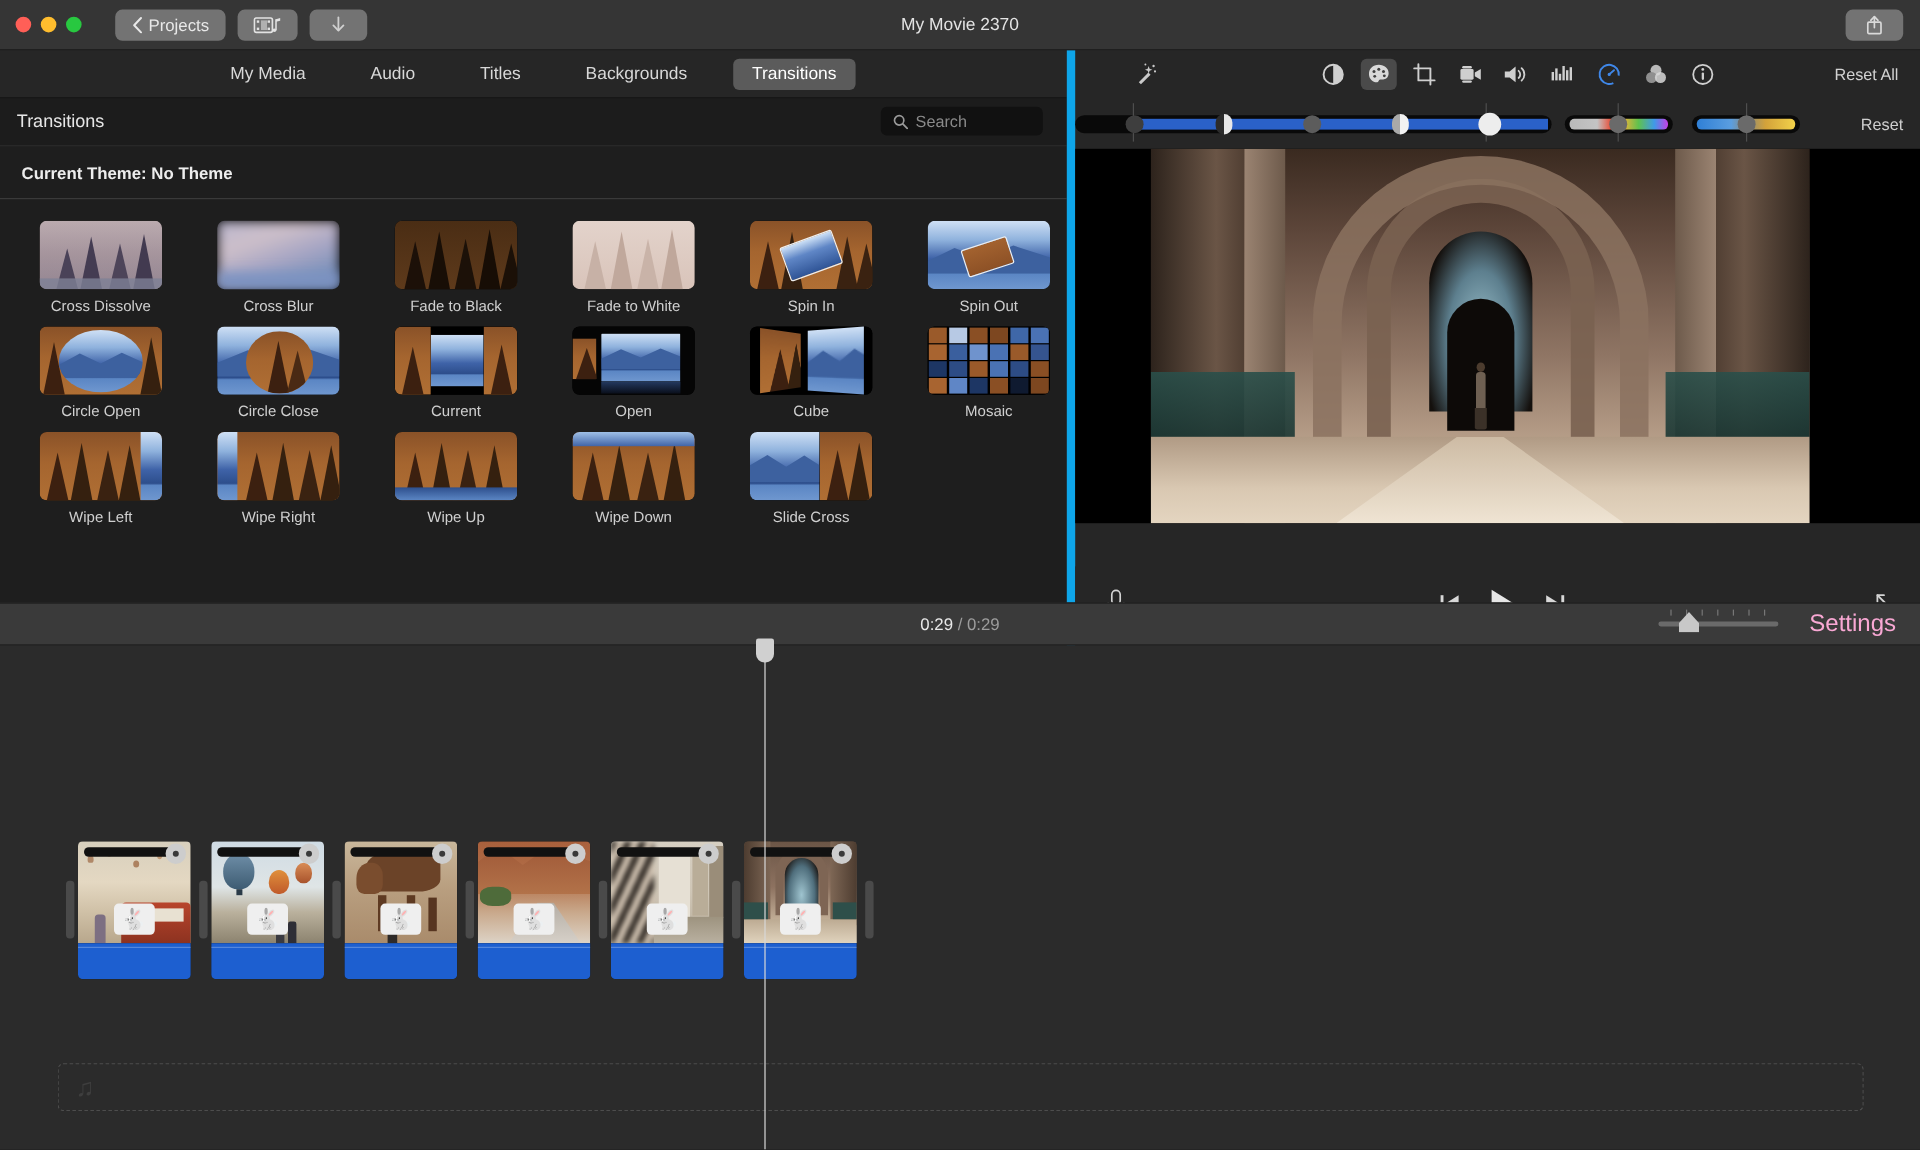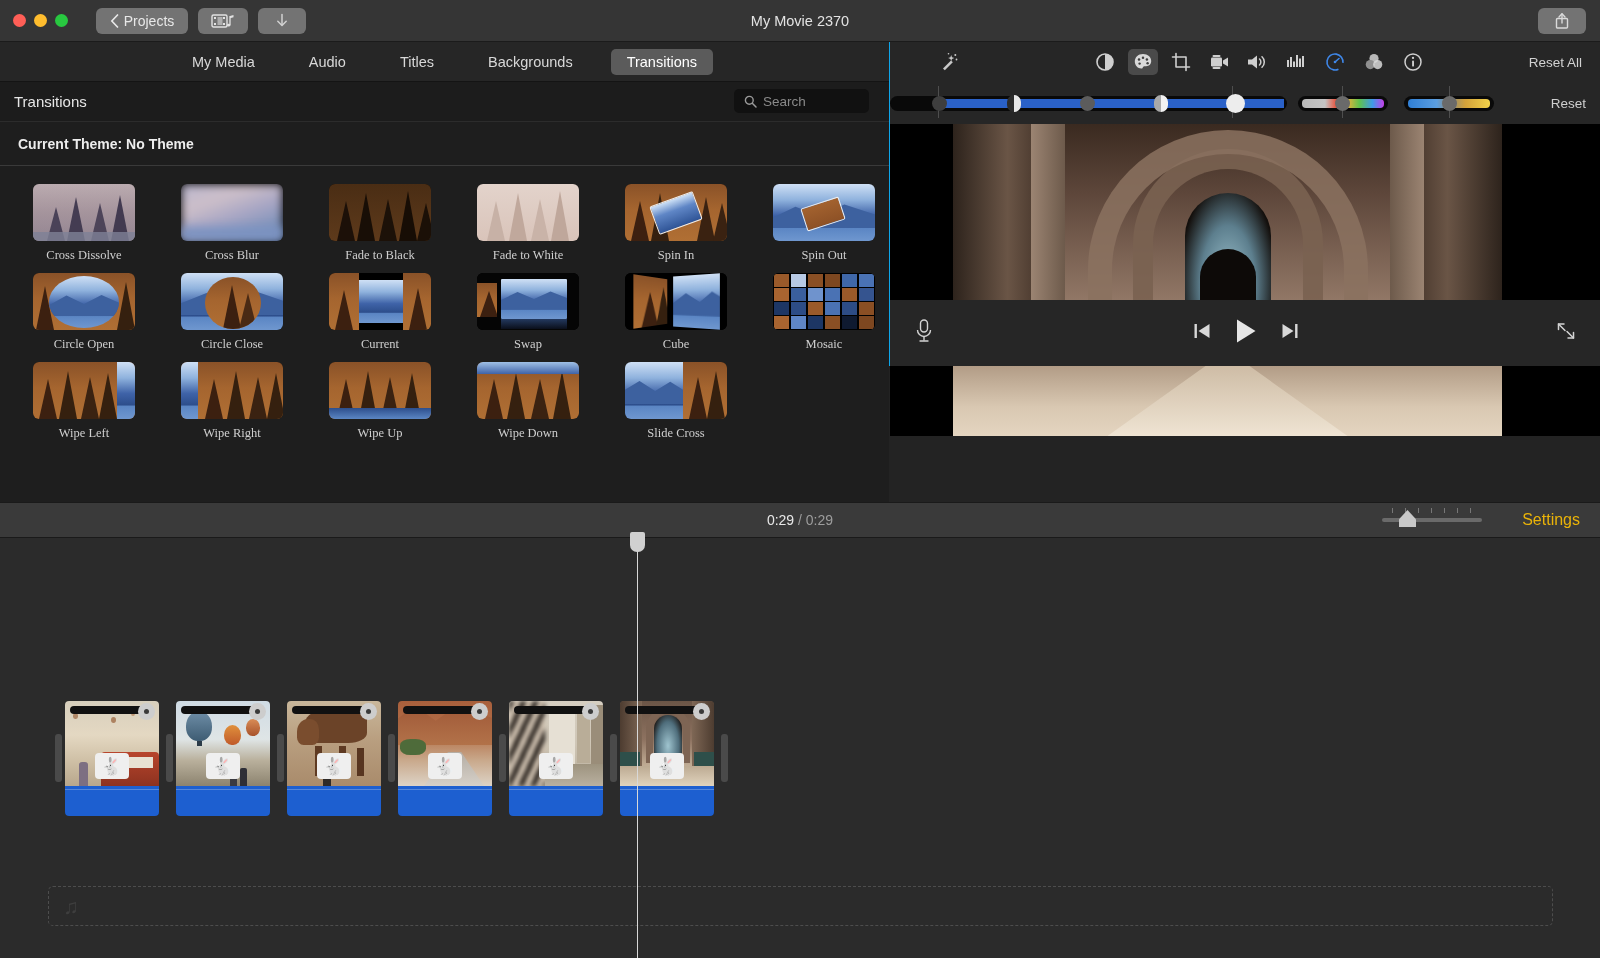--- a/index.html
+++ b/index.html
@@ -78,21 +78,21 @@
     background: #1e1e1e;
   }
   .theme-text { color: #ededed; font-size: 14px; font-weight: bold; }
 
   .grid {
     padding: 18px 0 0 22px;
     display: grid;
     grid-template-columns: repeat(6, 124px);
     gap: 10px 24px;
   }
-  .cell { width: 124px; font-family: Liberation Serif, serif; }
+  .cell { width: 124px; }
   .thumb {
     width: 102px; height: 57px; border-radius: 6px; overflow: hidden;
     position: relative; background: #000; margin: 0 auto;
   }
   .cap {
     text-align: center; color: #cfcfcf; font-size: 12.5px;
     margin-top: 7px; white-space: nowrap; overflow: hidden;
   }
 
   
@@ -103,22 +103,22 @@
   .hazy { position: absolute; inset: 0;
      background: linear-gradient(160deg,#b9b6cf 0%, #cdbfc9 30%, #a8a6c4 55%, #7f93bb 80%, #6d87b5 100%);
      filter: blur(5px); }
   .tree {
     position: absolute; bottom: 0; width: 0; height: 0;
     border-left: 9px solid transparent; border-right: 9px solid transparent;
   }
 
   
   .viewer {
-    position: absolute; left: 889px; top: 42px; width: 711px; height: 324px;
-    background: #262626; border-left: 1px solid #0ea5e9;
+    position: absolute; left: 889px; top: 42px; width: 711px; height: 496px;
+    background: #262626; border-left: 7px solid #0ea5e9;
   }
   .adj-toolbar {
     height: 40px; display: flex; align-items: center; position: relative;
   }
   .adj-icon {
     width: 30px; height: 26px; display: flex; align-items: center;
     justify-content: center; color: #cfcfcf; border-radius: 5px;
   }
   .adj-icon.active { background: #4a4a4a; }
   .reset-all {
@@ -166,21 +166,21 @@
     position: absolute; right: 118px; display: flex; align-items: center;
   }
   .zoom-track { width: 100px; height: 4px; background: #6a6a6a; border-radius: 2px; position: relative; }
   .zoom-knob {
     position: absolute; left: 17px; top: -8px; width: 17px; height: 17px;
     background: #c8c8c8;
     clip-path: polygon(50% 0%, 100% 55%, 100% 100%, 0% 100%, 0% 55%);
   }
   .zoom-ticks { position: absolute; top: -10px; left: 10px; display: flex; gap: 12px; }
   .zt { width: 1px; height: 5px; background: #777; }
-  .settings-btn { position: absolute; right: 20px; color: #eab308; font-size: 16px; }
+  .settings-btn { position: absolute; right: 20px; color: #f9a8d4; font-size: 20px; }
 
   
   .timeline {
     position: absolute; left: 0; top: 538px; width: 1600px; height: 420px;
     background: #2b2b2b;
   }
   .playhead {
     position: absolute; left: 637px; top: 0; width: 1px; height: 420px;
     background: #d8d8d8; z-index: 40;
   }
@@ -434,21 +434,21 @@
             <div class="forest"></div>
               <div class="tree" style="left:3px;border-bottom:26px solid #3c2010;"></div>
           </div>
           <div style="position:absolute;left:24px;top:6px;width:66px;height:40px;overflow:hidden;border-radius:1px;">
             <div class="lake"></div>
             <div style="position:absolute;left:0;top:10px;width:100%;height:20px;background:#3d619f;
                         clip-path:polygon(0 55%,25% 15%,50% 50%,75% 12%,100% 45%,100% 100%,0 100%);"></div>
           </div>
           <div style="position:absolute;left:24px;top:46px;width:66px;height:10px;background:linear-gradient(#2b4675,#0b1120);opacity:.8;"></div>
         </div>
-        <div class="cap">Swap</div>
+        <div class="cap">Open</div>
       </div>
 
       <div class="cell">
         <div class="thumb">
           <div style="position:absolute;inset:0;background:#000;"></div>
           <div style="position:absolute;left:8px;top:4px;width:38px;height:49px;overflow:hidden;
                       transform:perspective(90px) rotateY(28deg);">
             <div class="forest"></div>
             <div class="tree" style="left:8px;border-bottom:34px solid #3c2010;"></div>
             <div class="tree" style="left:24px;border-bottom:40px solid #35200f;"></div>

